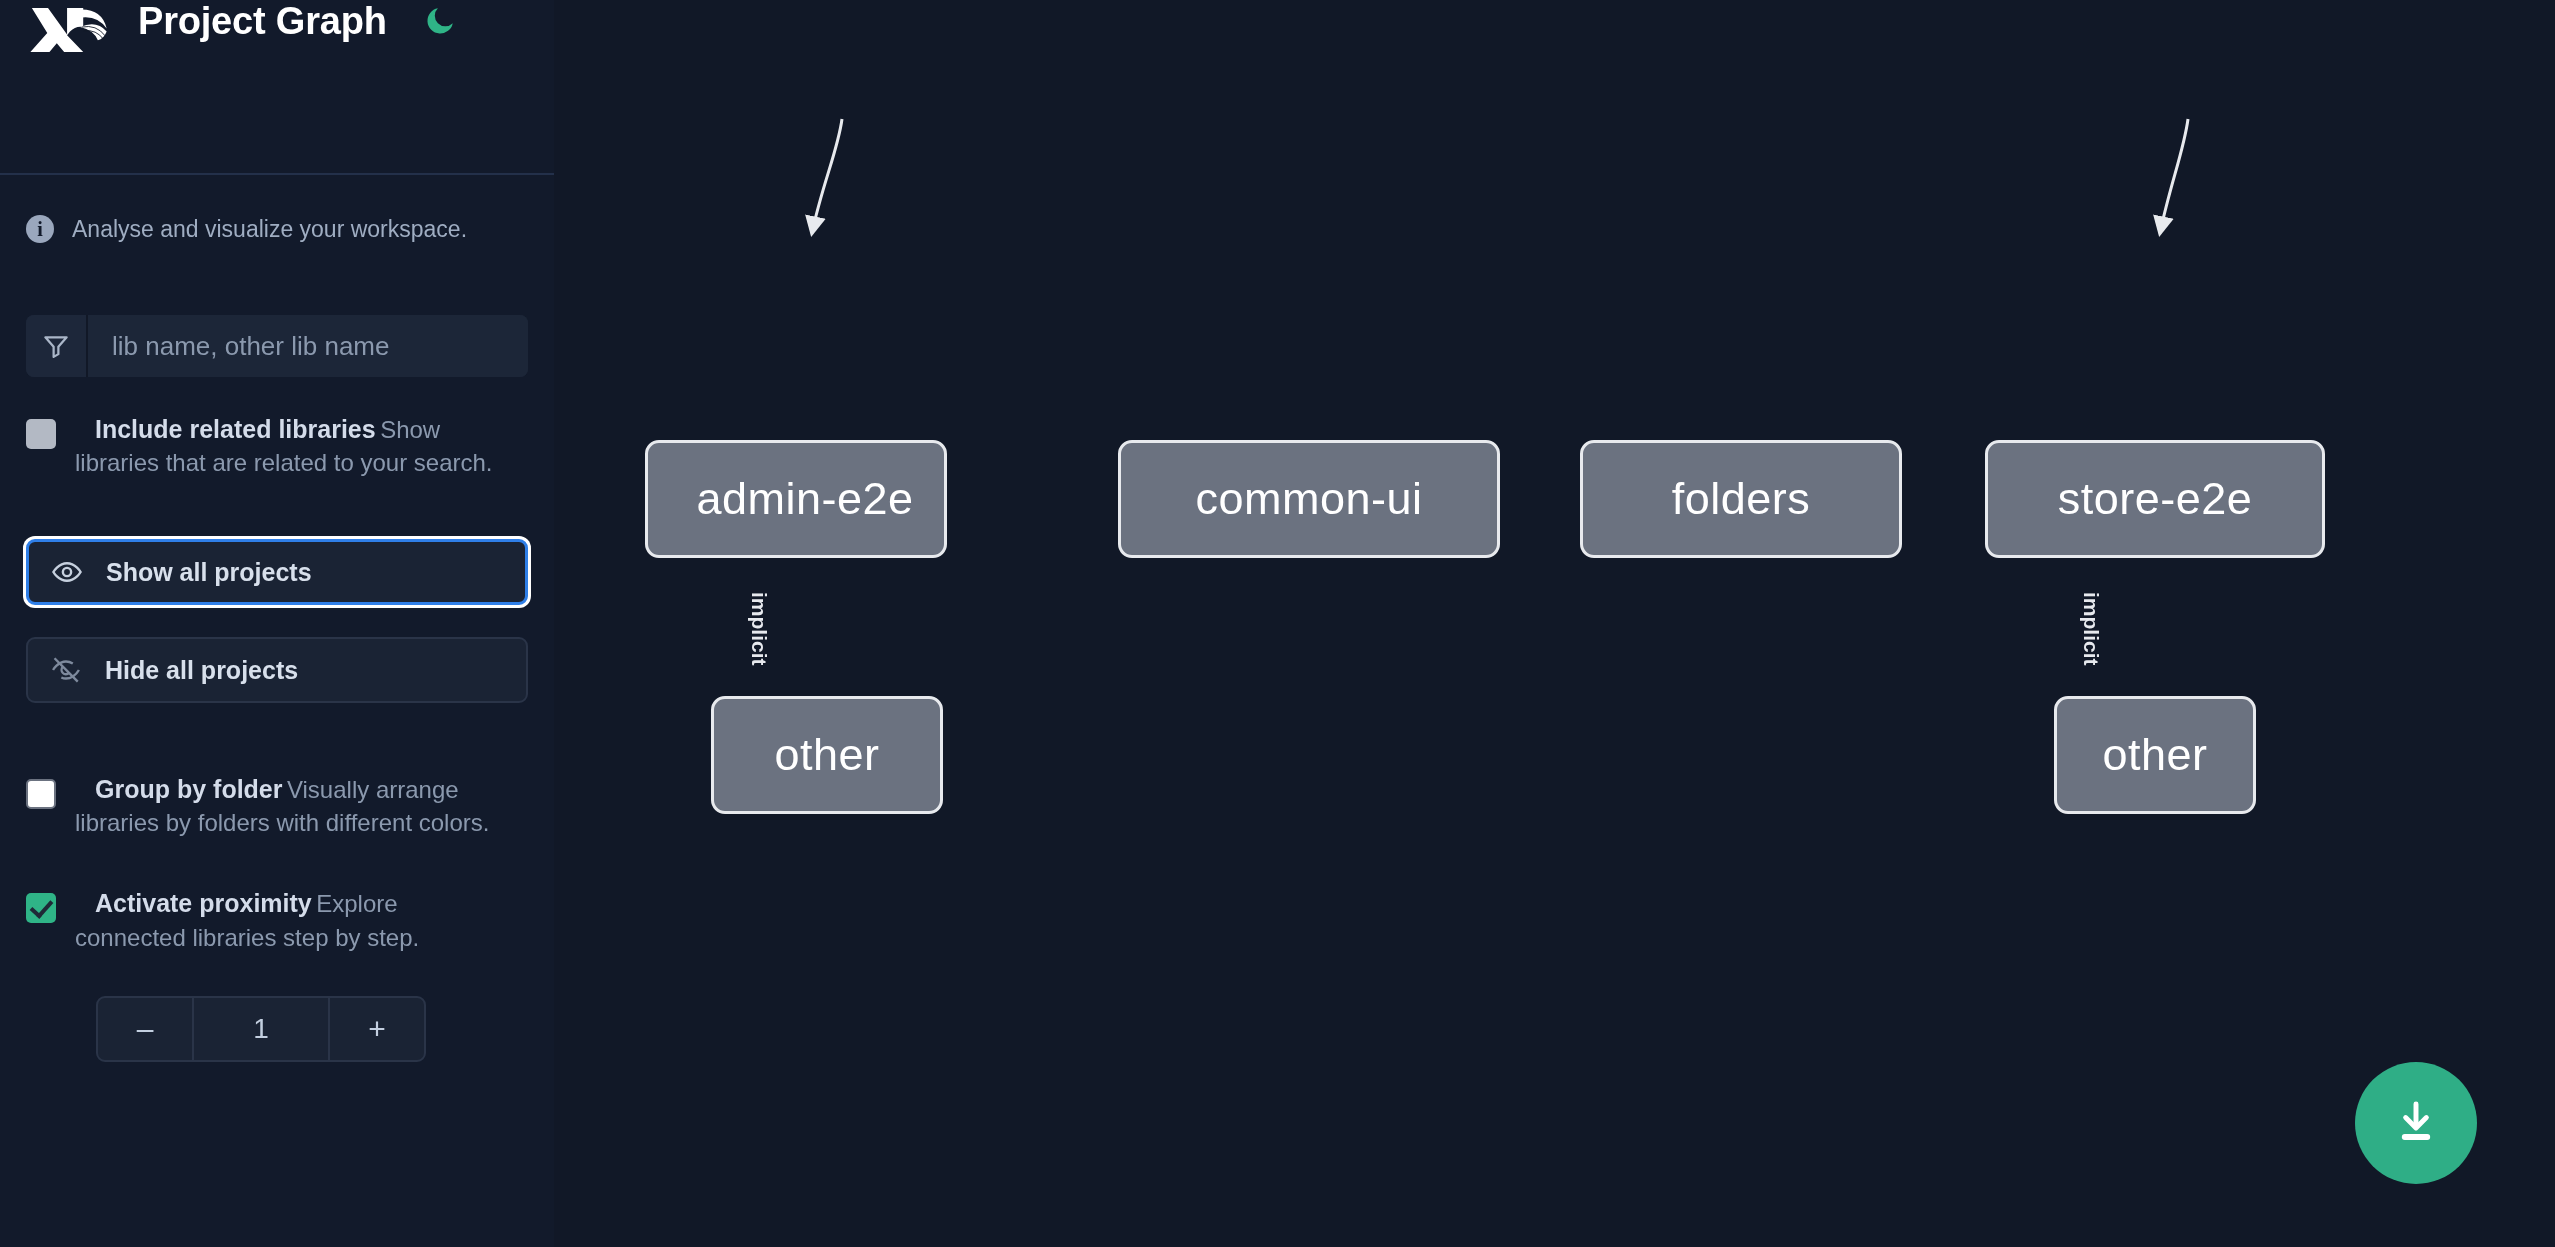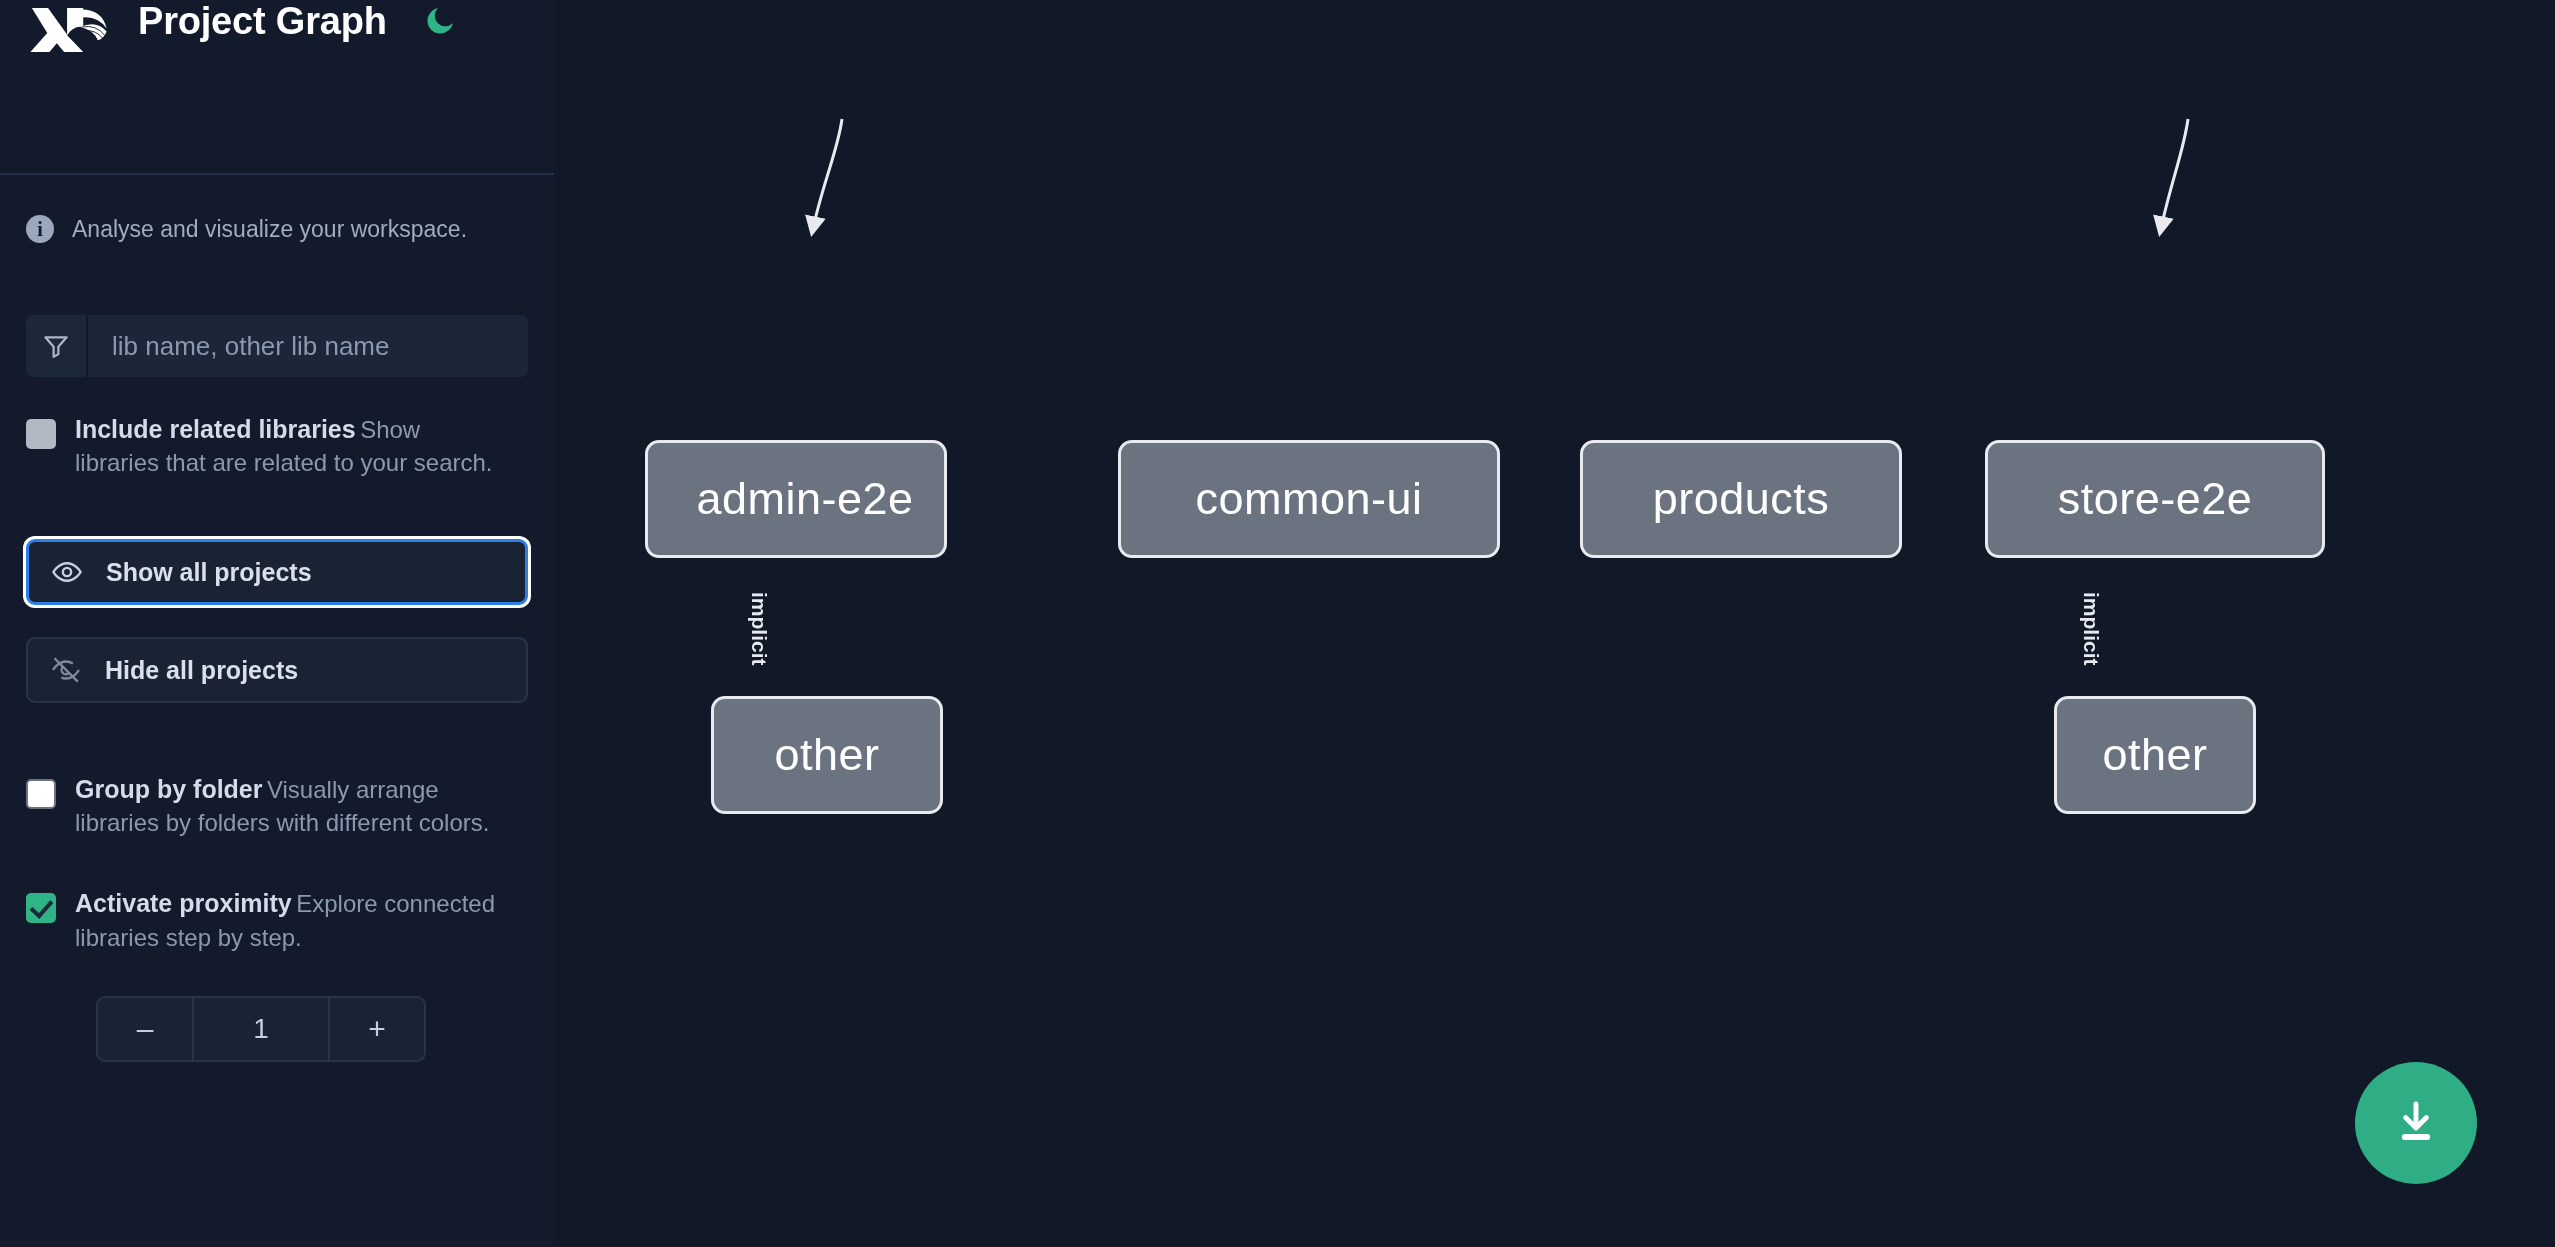--- a/index.html
+++ b/index.html
@@ -143,20 +143,21 @@
     border: solid #1f2937;
     border-width: 0 4px 4px 0;
     transform: rotate(42deg);
   }
   .option-texts { margin-left: 19px; max-width: 430px; }
   .option-label {
     font-size: 25px;
     font-weight: 700;
     color: #d4dcea;
     line-height: 1.25;
+    margin-left: 20px;
   }
   .option-desc {
     font-size: 24px;
     color: #8b99ae;
     line-height: 1.38;
     margin-top: 3px;
   }
 
   
   .btn {
@@ -384,21 +385,21 @@
         <marker id="arrow" viewBox="0 0 10 10" refX="8" refY="5" markerWidth="7" markerHeight="7" orient="auto-start-reverse">
           <path d="M0 0 L10 5 L0 10 z" fill="#e8eaee"></path>
         </marker>
       </defs>
       <path d="M 288 119 C 284 150, 268 185, 258 233" fill="none" stroke="#e8eaee" stroke-width="3" marker-end="url(#arrow)"></path>
       <path d="M 1634 119 C 1630 150, 1616 185, 1606 233" fill="none" stroke="#e8eaee" stroke-width="3" marker-end="url(#arrow)"></path>
     </svg>
     <div id="nodes">
         <div class="gnode" style="left: 91px; top: 440px; width: 302px; height: 118px; padding-left: 18px;">admin-e2e</div>
         <div class="gnode" style="left: 564px; top: 440px; width: 382px; height: 118px;">common-ui</div>
-        <div class="gnode" style="left: 1026px; top: 440px; width: 322px; height: 118px;">products</div>
+        <div class="gnode" style="left: 1026px; top: 440px; width: 322px; height: 118px;">folders</div>
         <div class="gnode" style="left: 1431px; top: 440px; width: 340px; height: 118px;">store-e2e</div>
         <div class="gnode" style="left: 157px; top: 696px; width: 232px; height: 118px;">other</div>
         <div class="gnode" style="left: 1500px; top: 696px; width: 202px; height: 118px;">other</div>
       </div>
     <div id="edge-labels">
         <span class="edge-label" style="left: 217px; top: 592px;">implicit</span>
         <span class="edge-label" style="left: 1549px; top: 592px;">implicit</span>
       </div>
 
     <div id="fab">

